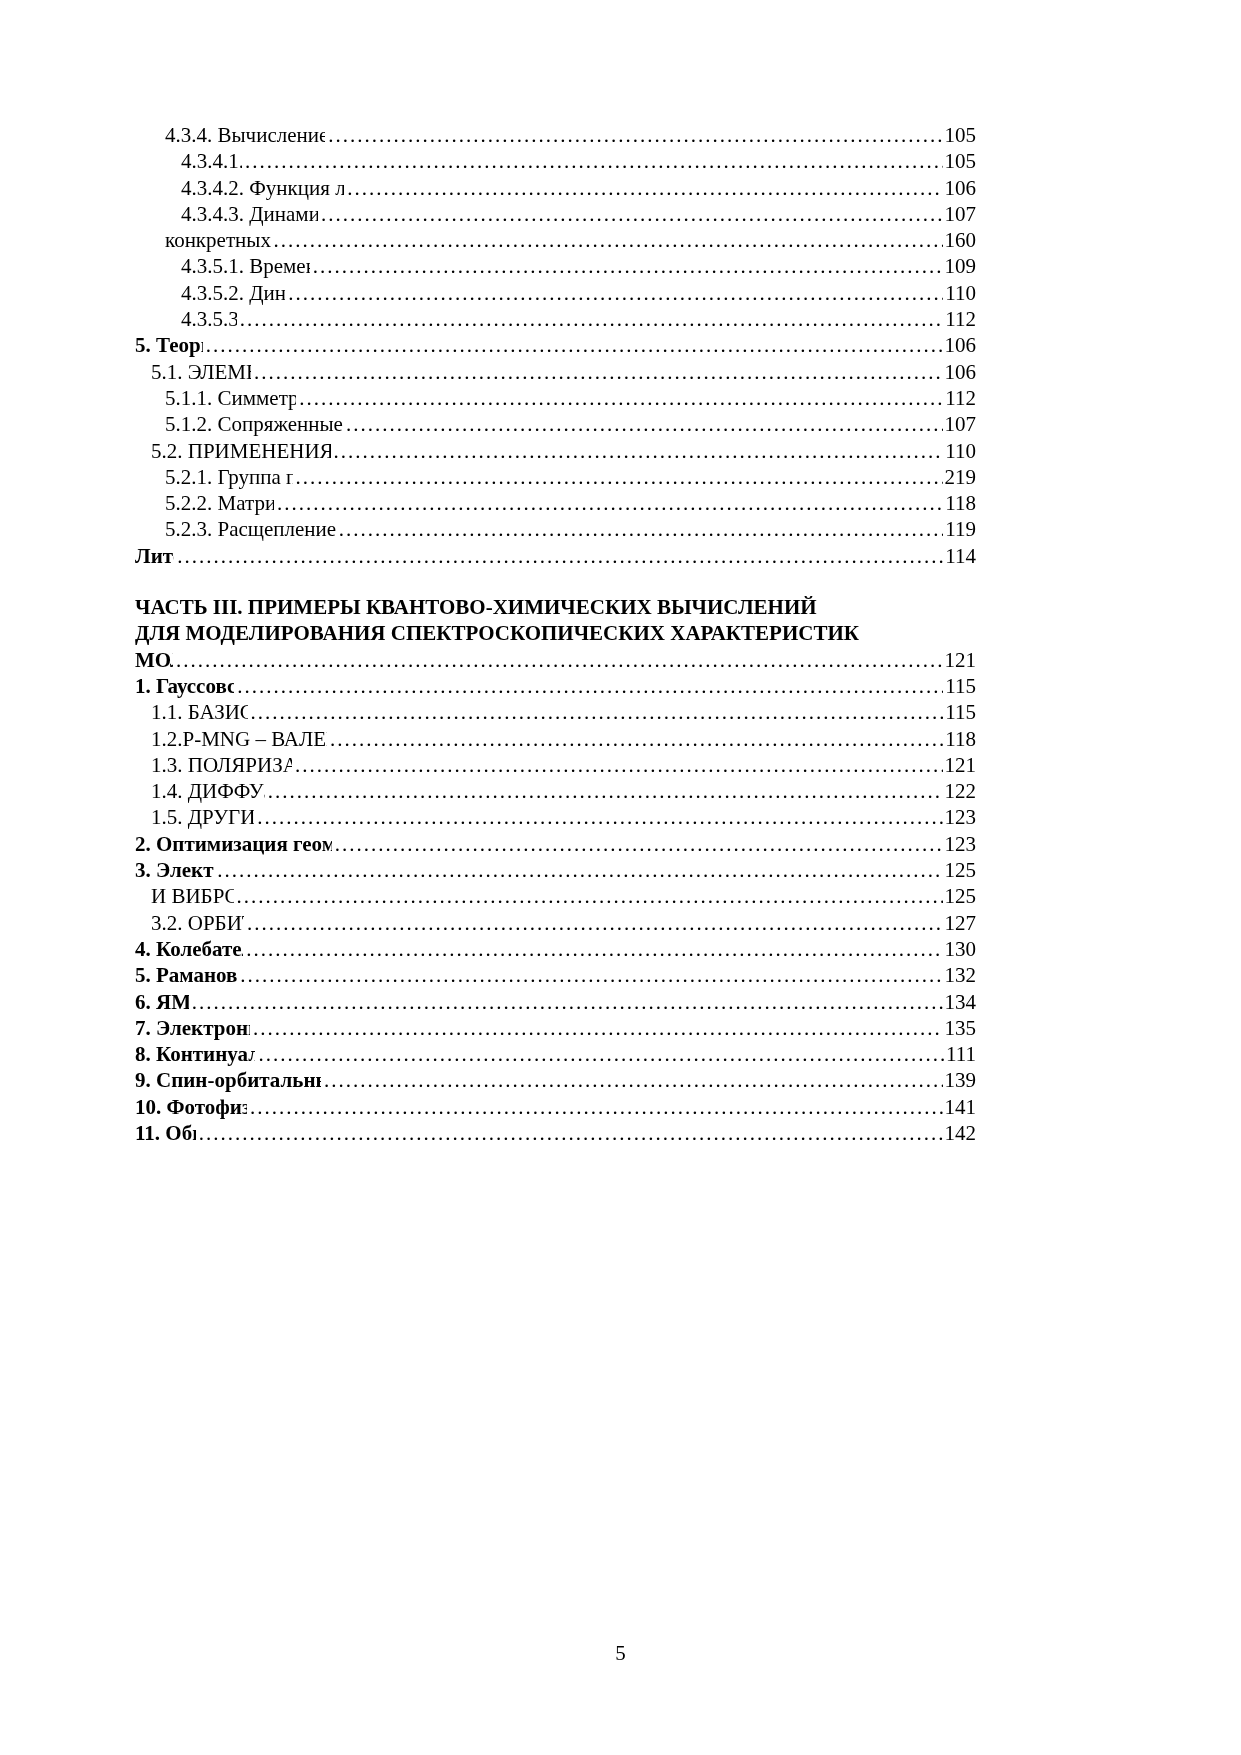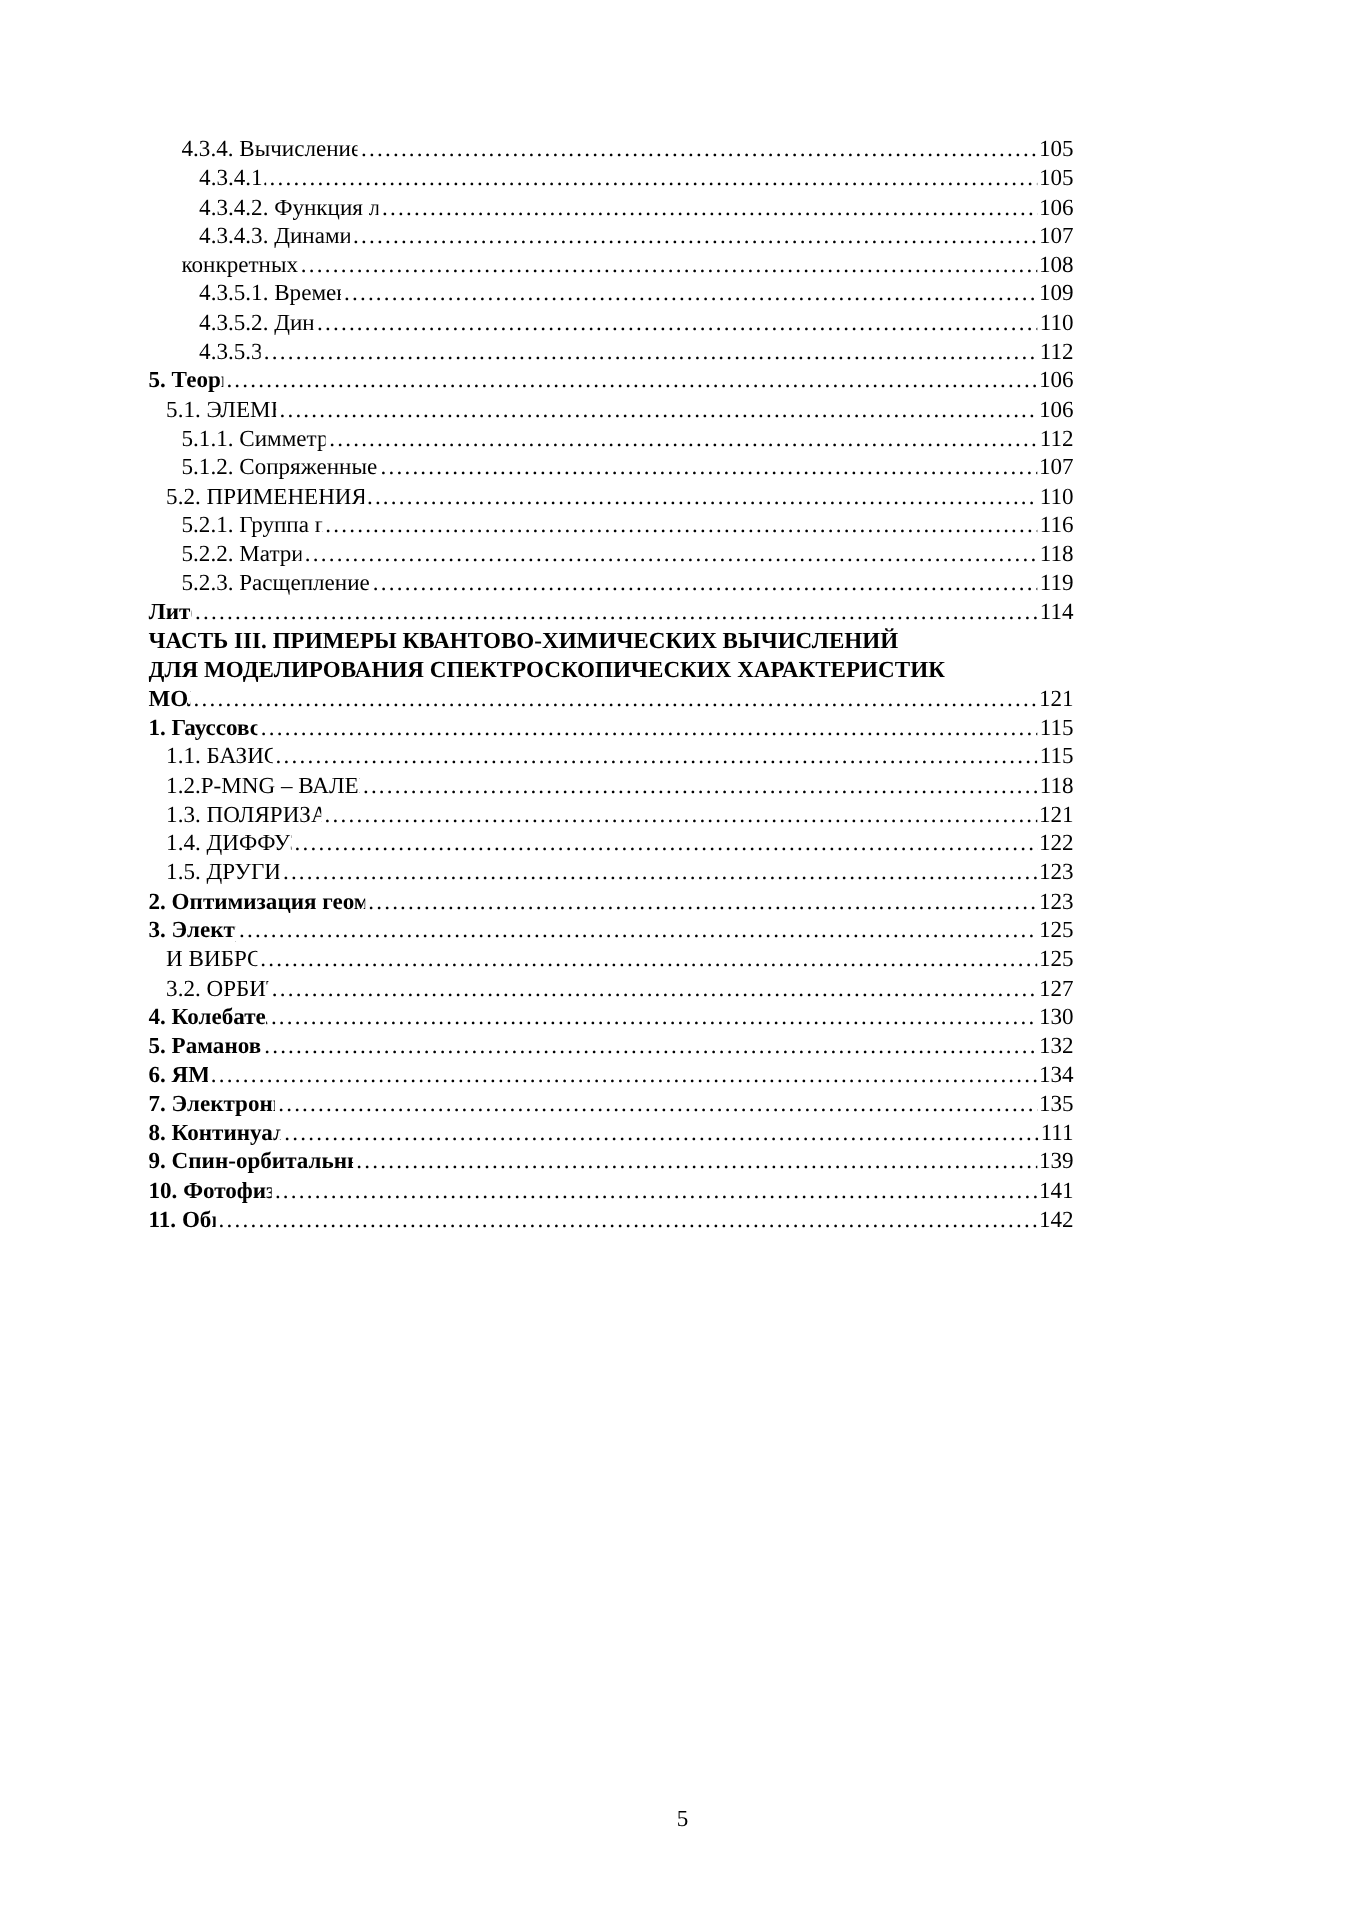--- a/index.html
+++ b/index.html
@@ -18,21 +18,21 @@
     width: 1241px;
     height: 1755px;
     background: #ffffff;
   }
   .content {
     position: absolute;
     left: 135px;
     top: 122px;
     width: 841px;
   }
-  .toc-section + .toc-section { }
+  .toc-section + .toc-section { margin-top: 25px; }
   .toc-entry { width: 100%; }
   .toc-row {
     display: flex;
     align-items: baseline;
     font-size: 21px;
     line-height: 26.3px;
     width: 100%;
   }
   .toc-title { white-space: nowrap; flex: 0 1 auto; overflow: hidden; }
   .toc-entry.bold .toc-title { font-weight: 700; }
@@ -91,21 +91,21 @@
           <div class="toc-row">
             <span class="toc-title">4.3.4.3. Динамическая электрическая поляризуемость</span>
             <span class="leader">............................................................................................................................................................................................................................................................................................................</span>
             <span class="toc-page">107</span>
           </div>
         </div>
         <div class="toc-entry" style="padding-left: 30px;">
           <div class="toc-row">
             <span class="toc-title">конкретных методов квантовой химии</span>
             <span class="leader">............................................................................................................................................................................................................................................................................................................</span>
-            <span class="toc-page">108</span>
+            <span class="toc-page">160</span>
           </div>
         </div>
         <div class="toc-entry" style="padding-left: 46px;">
           <div class="toc-row">
             <span class="toc-title">4.3.5.1. Временно-зависимый метод Хартри-Фока</span>
             <span class="leader">............................................................................................................................................................................................................................................................................................................</span>
             <span class="toc-page">109</span>
           </div>
         </div>
         <div class="toc-entry" style="padding-left: 46px;">
@@ -154,21 +154,21 @@
           <div class="toc-row">
             <span class="toc-title">5.2. ПРИМЕНЕНИЯ ТЕОРИИ ГРУППЫ В КВАНТОВОЙ МЕХАНИКЕ</span>
             <span class="leader">............................................................................................................................................................................................................................................................................................................</span>
             <span class="toc-page">110</span>
           </div>
         </div>
         <div class="toc-entry" style="padding-left: 30px;">
           <div class="toc-row">
             <span class="toc-title">5.2.1. Группа полной симметрии гамильтониана</span>
             <span class="leader">............................................................................................................................................................................................................................................................................................................</span>
-            <span class="toc-page">116</span>
+            <span class="toc-page">219</span>
           </div>
         </div>
         <div class="toc-entry" style="padding-left: 30px;">
           <div class="toc-row">
             <span class="toc-title">5.2.2. Матричные элементы и их анализ</span>
             <span class="leader">............................................................................................................................................................................................................................................................................................................</span>
             <span class="toc-page">118</span>
           </div>
         </div>
         <div class="toc-entry" style="padding-left: 30px;">

